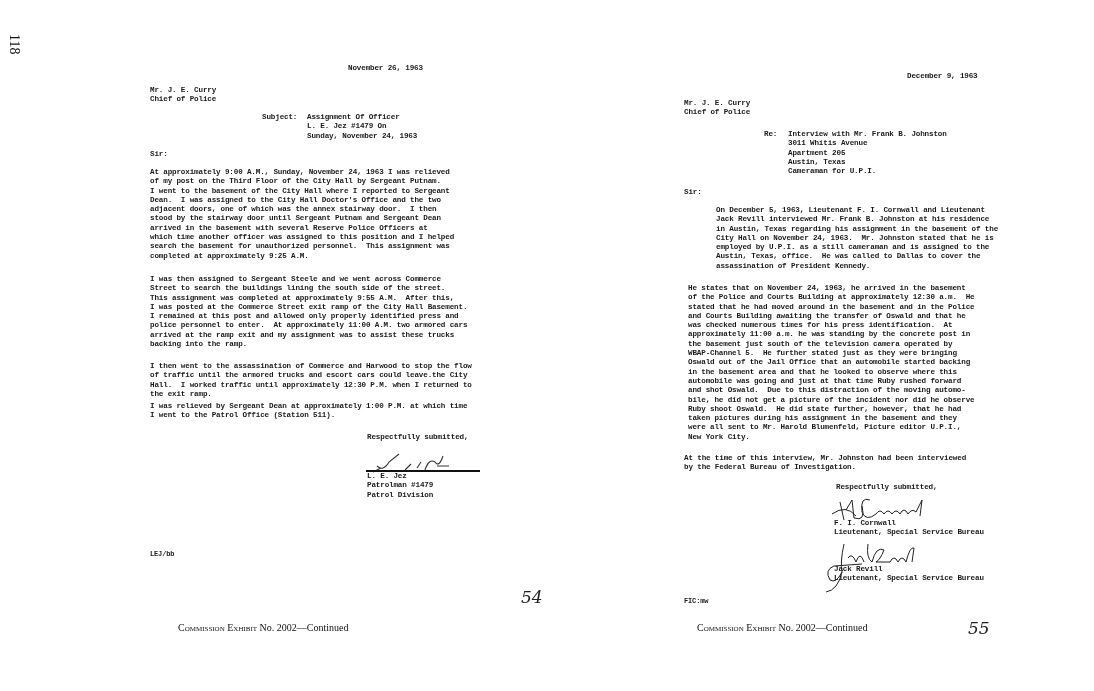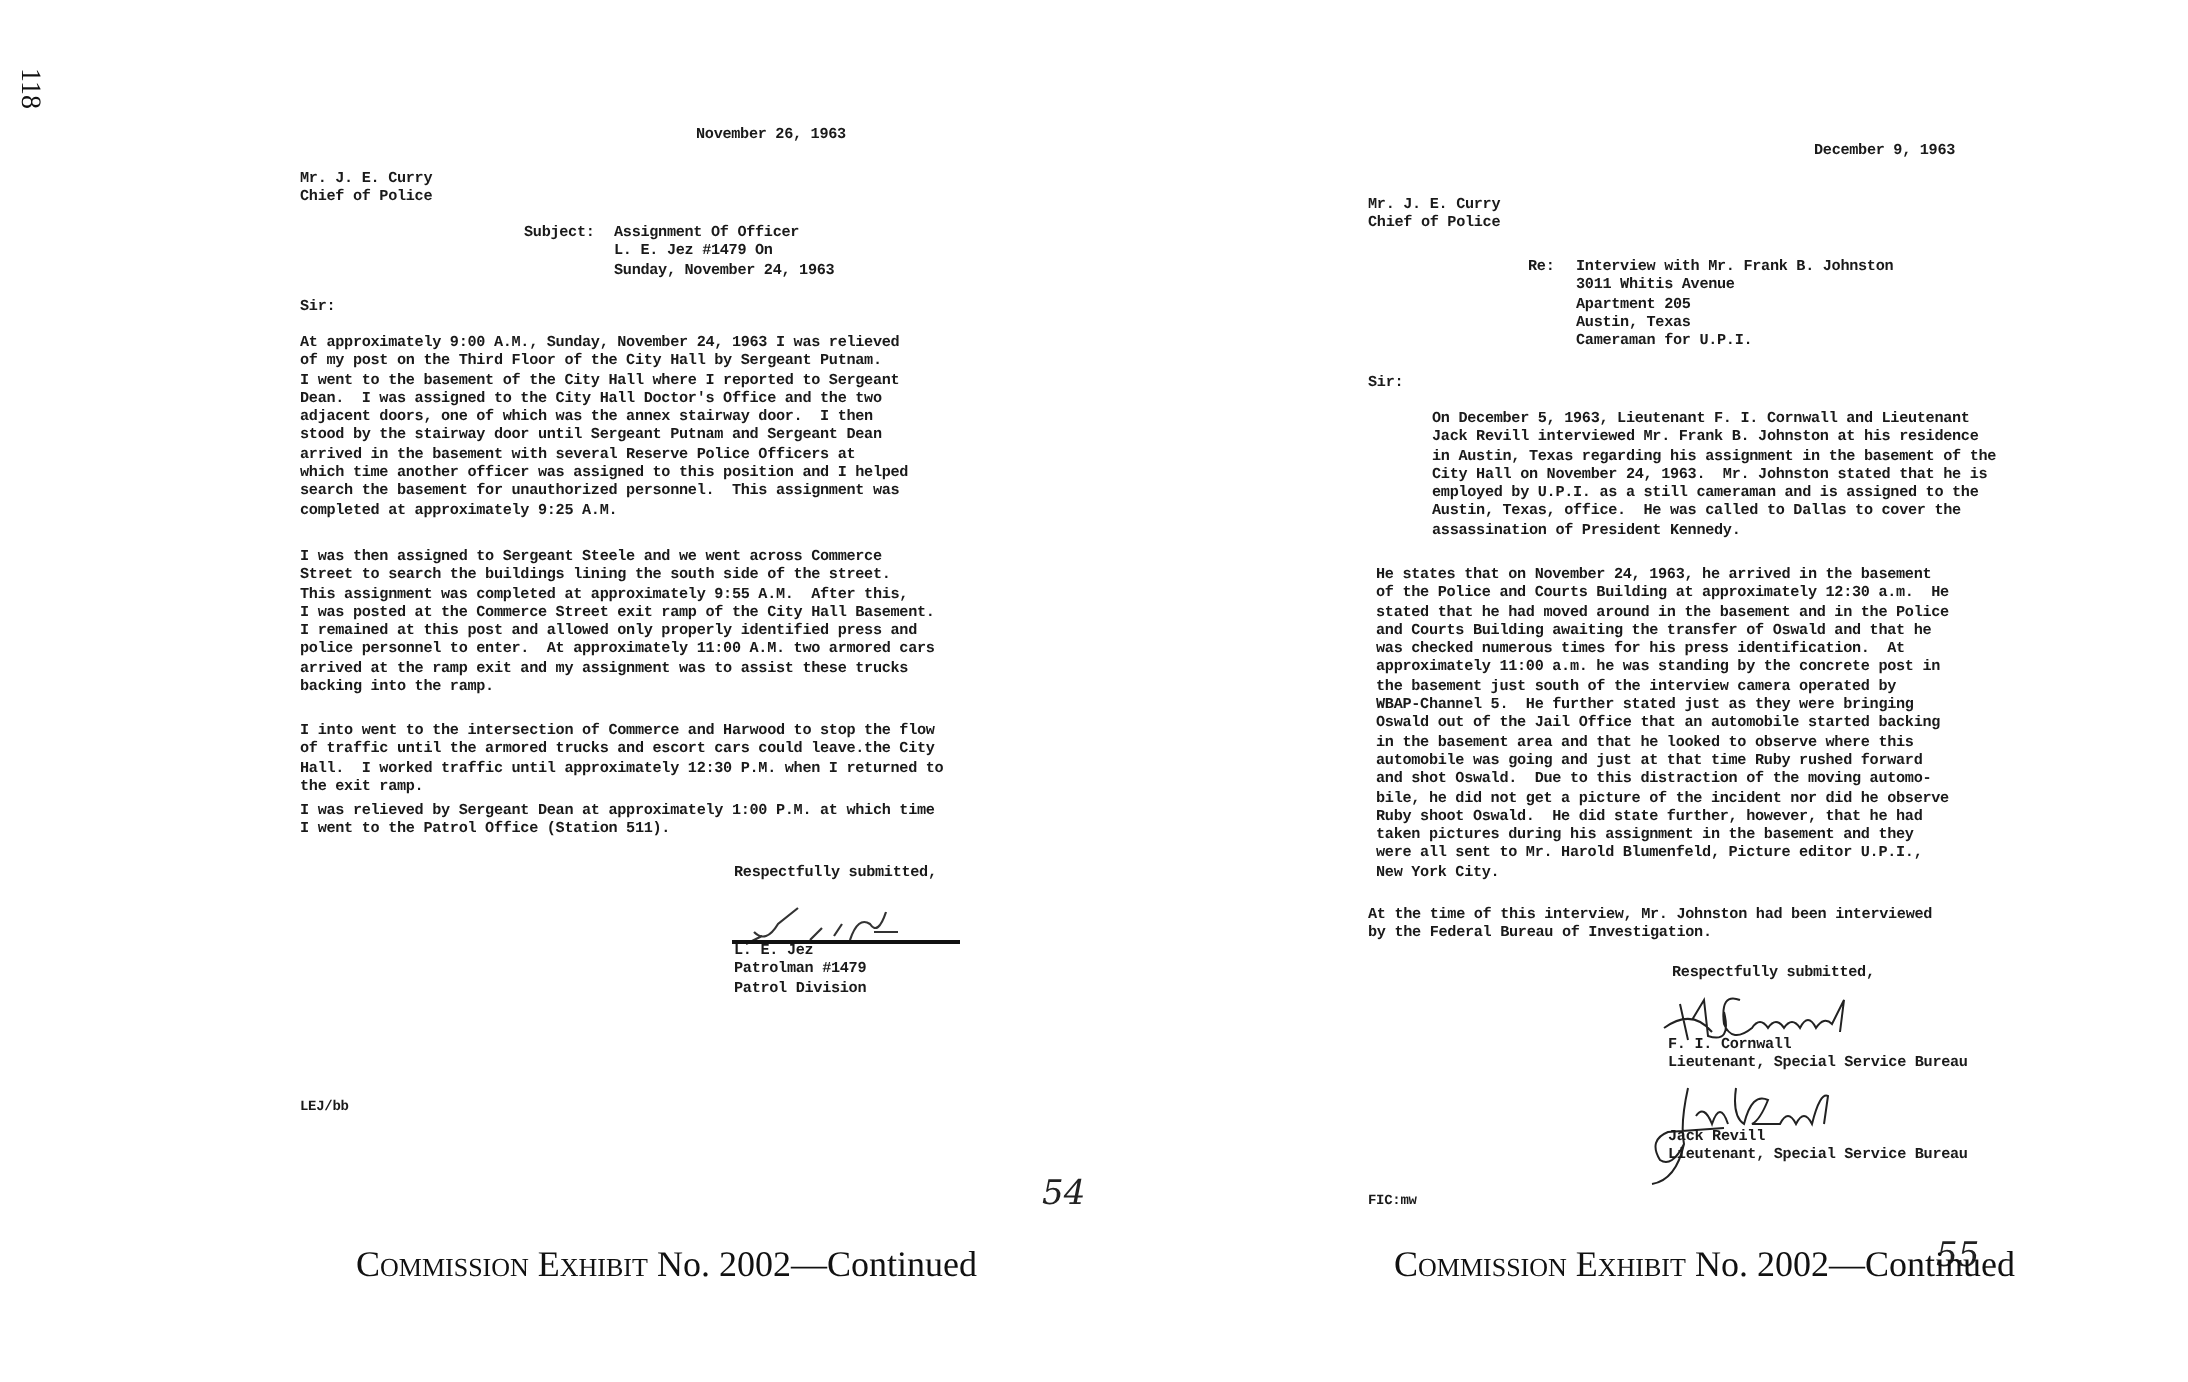--- a/index.html
+++ b/index.html
@@ -1,21 +1,21 @@
 <!DOCTYPE html>
 <html><head>
   <meta charset="utf-8">
   <style>
     html, body { margin: 0; padding: 0; background: #ffffff; }
     body { width: 1094px; height: 691px; position: relative; overflow: hidden; color: #111; }
     .tw { font-family: "Liberation Mono", "DejaVu Sans Mono", monospace; font-size: 7.6px; line-height: 9.3px; font-weight: bold; letter-spacing: -0.15px; white-space: pre; color: #1a1a1a; }
     .abs { position: absolute; }
     .pgnum { position: absolute; left: 22px; top: 34px; font-family: "Liberation Serif", "DejaVu Serif", serif; font-size: 14px; transform: rotate(90deg); transform-origin: left top; width: 30px; }
     .pgnum span { display: inline-block; transform: translateX(0); }
-    .caption { position: absolute; font-family: "Liberation Serif", "DejaVu Serif", serif; font-size: 18px; color: #111; white-space: nowrap; }
+    .caption { position: absolute; font-family: "Liberation Serif", "DejaVu Serif", serif; font-size: 10px; color: #111; white-space: nowrap; }
     .caption .sc { font-variant: small-caps; }
     .handnum { position: absolute; font-family: "DejaVu Serif", serif; font-style: italic; font-size: 17px; color: #222; }
     .para { position: absolute; }
     .sigline { position: absolute; height: 2px; background: #111; }
     svg.sig { position: absolute; overflow: visible; }
   </style>
 </head>
 <body>
 
 <div class="pgnum"><span>118</span></div>
@@ -55,21 +55,21 @@
     <div class="tw">Street to search the buildings lining the south side of the street.</div>
     <div class="tw">This assignment was completed at approximately 9:55 A.M.  After this,</div>
     <div class="tw">I was posted at the Commerce Street exit ramp of the City Hall Basement.</div>
     <div class="tw">I remained at this post and allowed only properly identified press and</div>
     <div class="tw">police personnel to enter.  At approximately 11:00 A.M. two armored cars</div>
     <div class="tw">arrived at the ramp exit and my assignment was to assist these trucks</div>
     <div class="tw">backing into the ramp.</div>
   </div>
 
   <div class="para" style="left:150px;top:362px;">
-    <div class="tw">I into went to the intersection of Commerce and Harwood to stop the flow</div>
+    <div class="tw">I then went to the assassination of Commerce and Harwood to stop the flow</div>
     <div class="tw">of traffic until the armored trucks and escort cars could leave.the City</div>
     <div class="tw">Hall.  I worked traffic until approximately 12:30 P.M. when I returned to</div>
     <div class="tw">the exit ramp.</div>
   </div>
 
   <div class="para" style="left:150px;top:402px;">
     <div class="tw">I was relieved by Sergeant Dean at approximately 1:00 P.M. at which time</div>
     <div class="tw">I went to the Patrol Office (Station 511).</div>
   </div>
 
@@ -125,21 +125,21 @@
     <div class="tw">assassination of President Kennedy.</div>
   </div>
 
   <div class="para" style="left:688px;top:284px;">
     <div class="tw">He states that on November 24, 1963, he arrived in the basement</div>
     <div class="tw">of the Police and Courts Building at approximately 12:30 a.m.  He</div>
     <div class="tw">stated that he had moved around in the basement and in the Police</div>
     <div class="tw">and Courts Building awaiting the transfer of Oswald and that he</div>
     <div class="tw">was checked numerous times for his press identification.  At</div>
     <div class="tw">approximately 11:00 a.m. he was standing by the concrete post in</div>
-    <div class="tw">the basement just south of the interview camera operated by</div>
+    <div class="tw">the basement just south of the television camera operated by</div>
     <div class="tw">WBAP-Channel 5.  He further stated just as they were bringing</div>
     <div class="tw">Oswald out of the Jail Office that an automobile started backing</div>
     <div class="tw">in the basement area and that he looked to observe where this</div>
     <div class="tw">automobile was going and just at that time Ruby rushed forward</div>
     <div class="tw">and shot Oswald.  Due to this distraction of the moving automo-</div>
     <div class="tw">bile, he did not get a picture of the incident nor did he observe</div>
     <div class="tw">Ruby shoot Oswald.  He did state further, however, that he had</div>
     <div class="tw">taken pictures during his assignment in the basement and they</div>
     <div class="tw">were all sent to Mr. Harold Blumenfeld, Picture editor U.P.I.,</div>
     <div class="tw">New York City.</div>

